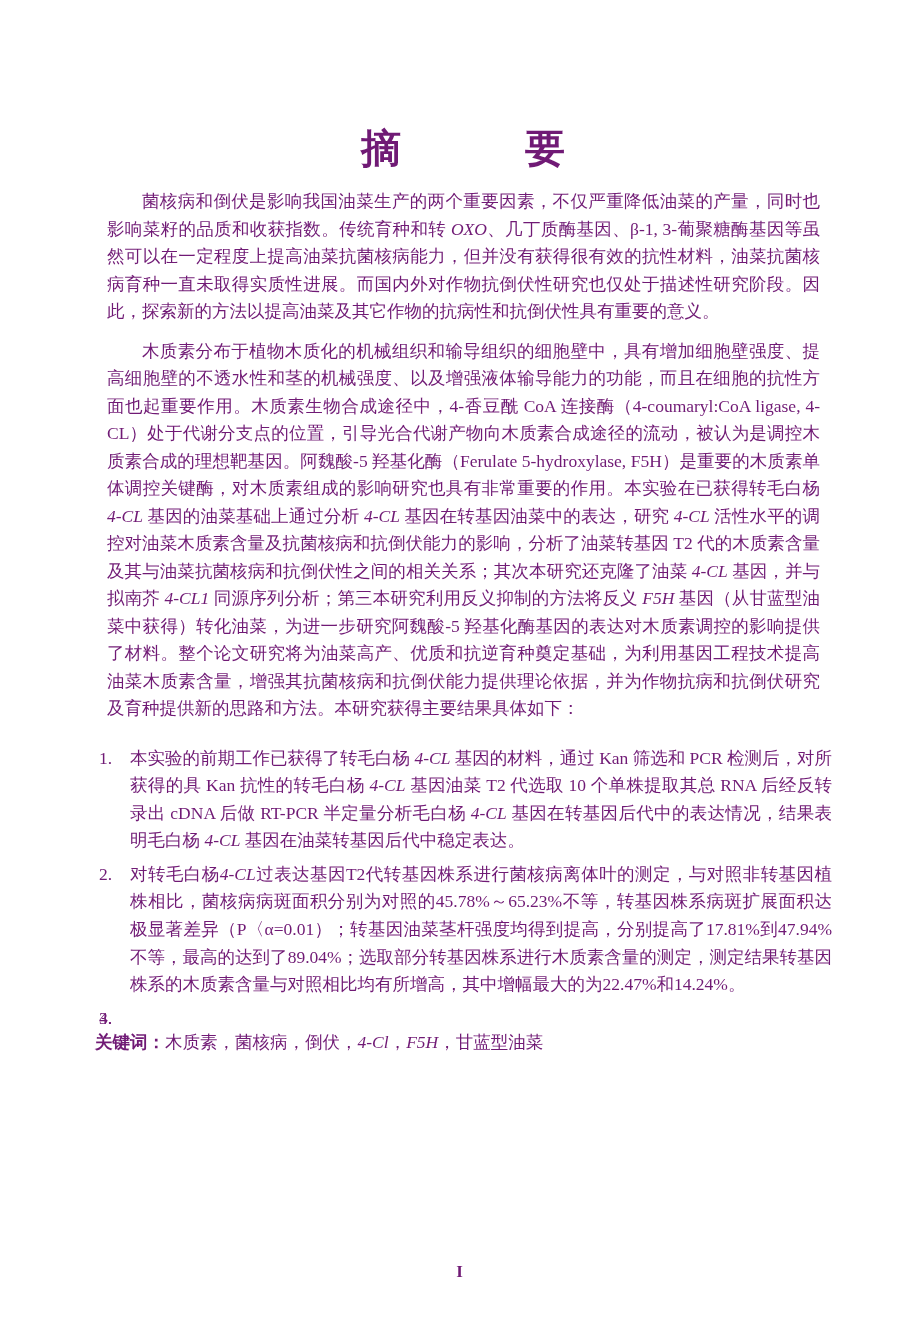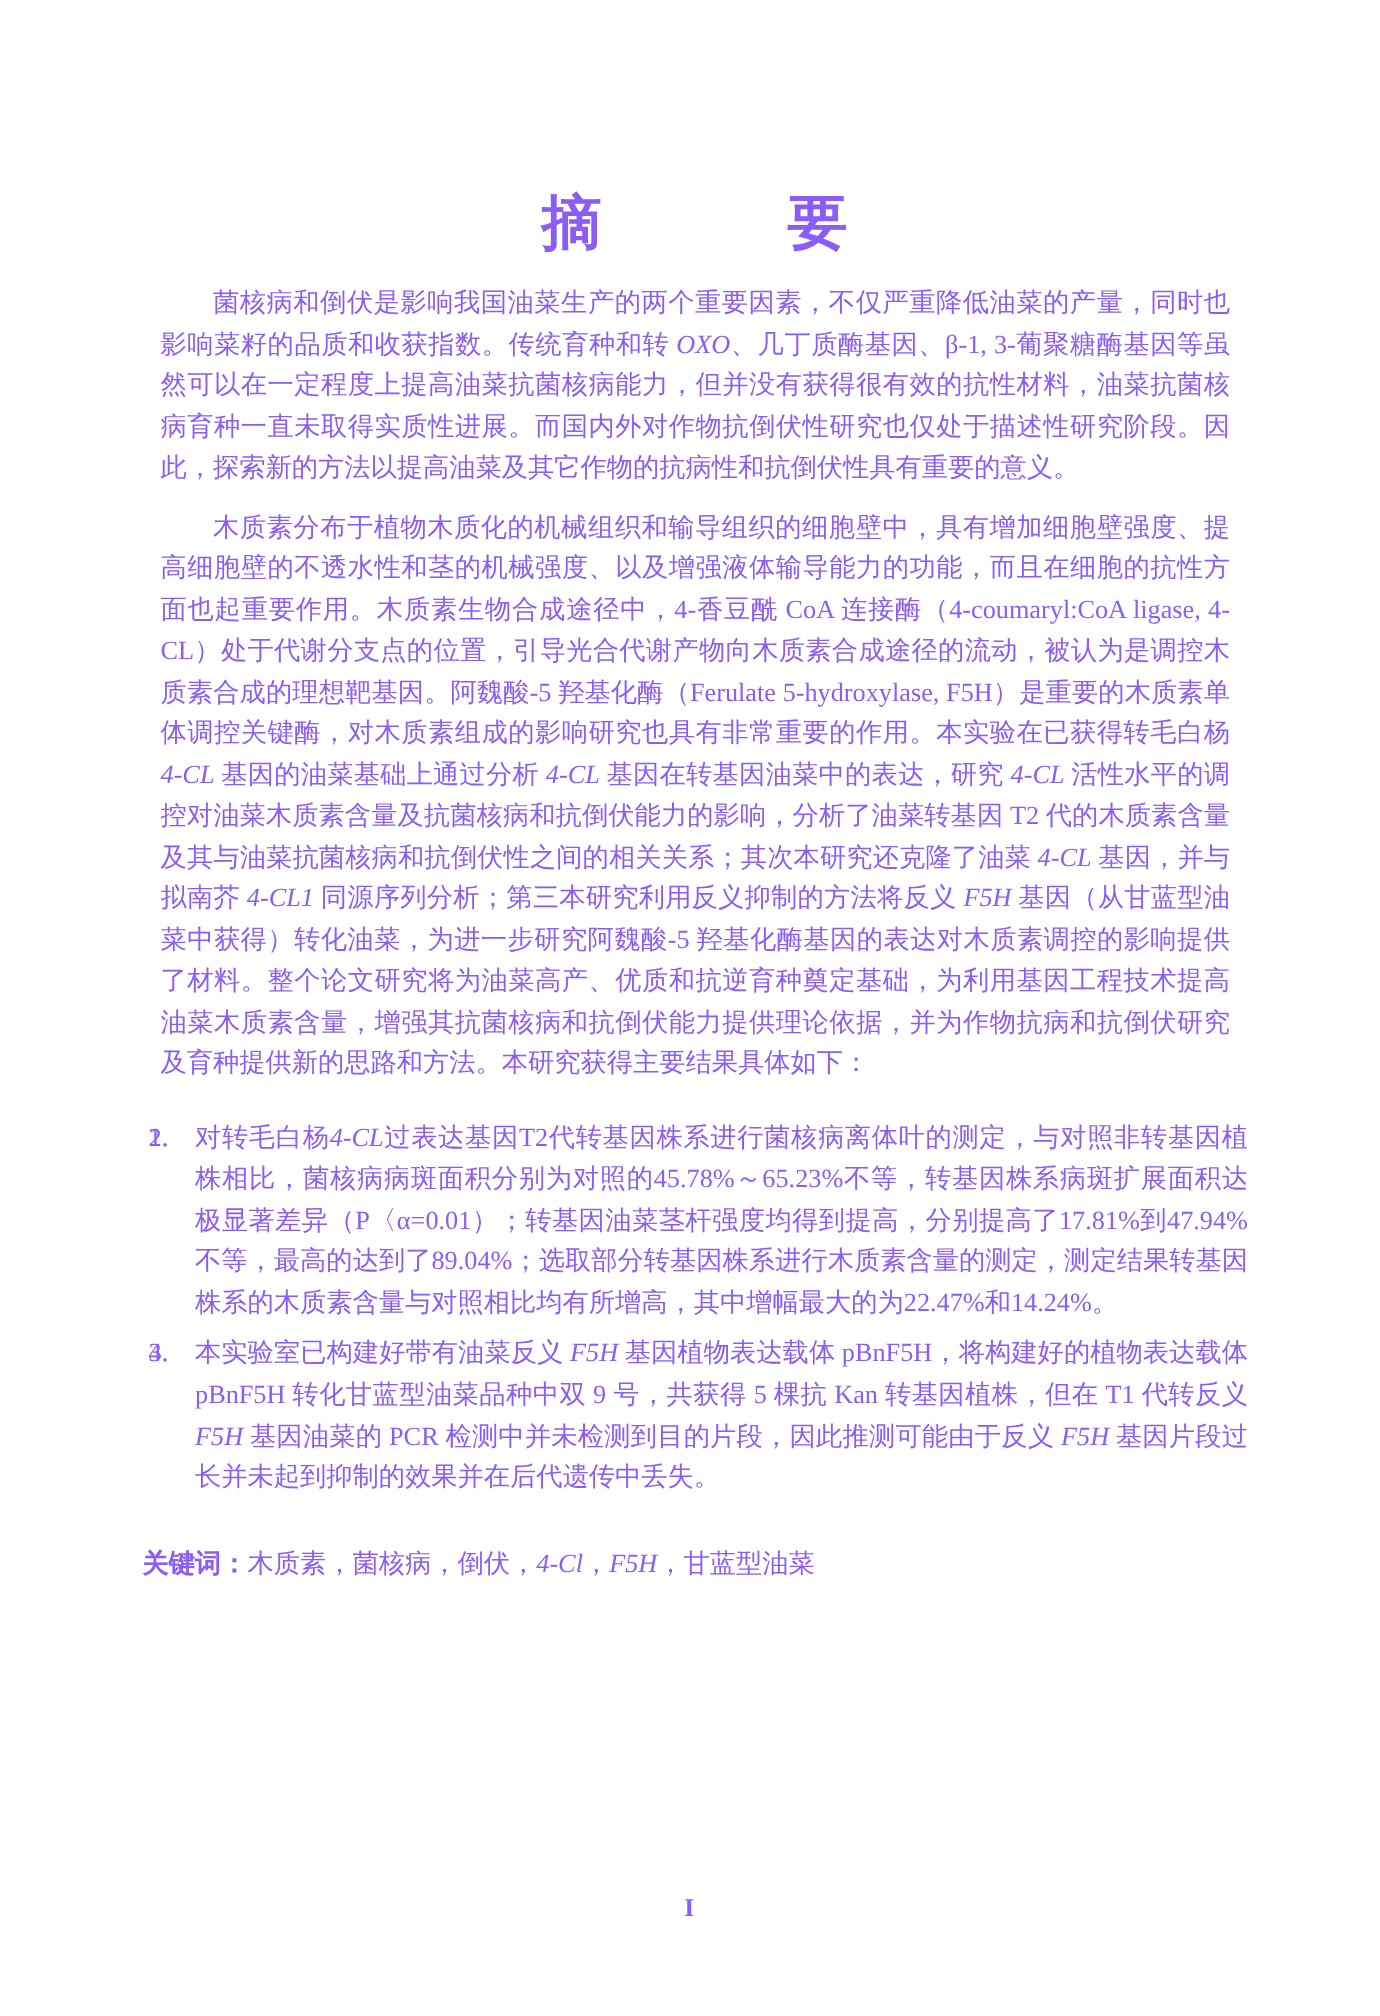--- a/index.html
+++ b/index.html
@@ -9,21 +9,21 @@
   }
   .page {
     position: relative;
     width: 920px;
     height: 1344px;
     margin: 0 auto;
     background: #ffffff;
     box-sizing: border-box;
     padding: 128px 88px 0 95px;
     font-family: "Liberation Serif", "DejaVu Serif", serif;
-    color: #8b5cf6;
+    color: #701a75;
     overflow: hidden;
   }
   .title {
     margin: 0 0 18px 0;
     font-size: 40px;
     line-height: 1.05;
     font-weight: 700;
     text-align: center;
     white-space: pre;
     letter-spacing: 1px;
@@ -82,31 +82,31 @@
 
   <h1 class="title">摘　　　要</h1>
 
   <p class="para">菌核病和倒伏是影响我国油菜生产的两个重要因素，不仅严重降低油菜的产量，同时也影响菜籽的品质和收获指数。传统育种和转 <i>OXO</i>、几丁质酶基因、β-1, 3-葡聚糖酶基因等虽然可以在一定程度上提高油菜抗菌核病能力，但并没有获得很有效的抗性材料，油菜抗菌核病育种一直未取得实质性进展。而国内外对作物抗倒伏性研究也仅处于描述性研究阶段。因此，探索新的方法以提高油菜及其它作物的抗病性和抗倒伏性具有重要的意义。</p>
 
   <p class="para">木质素分布于植物木质化的机械组织和输导组织的细胞壁中，具有增加细胞壁强度、提高细胞壁的不透水性和茎的机械强度、以及增强液体输导能力的功能，而且在细胞的抗性方面也起重要作用。木质素生物合成途径中，4-香豆酰 CoA 连接酶（4-coumaryl:CoA ligase, 4-CL）处于代谢分支点的位置，引导光合代谢产物向木质素合成途径的流动，被认为是调控木质素合成的理想靶基因。阿魏酸-5 羟基化酶（Ferulate 5-hydroxylase, F5H）是重要的木质素单体调控关键酶，对木质素组成的影响研究也具有非常重要的作用。本实验在已获得转毛白杨 <i>4-CL</i> 基因的油菜基础上通过分析 <i>4-CL</i> 基因在转基因油菜中的表达，研究 <i>4-CL</i> 活性水平的调控对油菜木质素含量及抗菌核病和抗倒伏能力的影响，分析了油菜转基因 T2 代的木质素含量及其与油菜抗菌核病和抗倒伏性之间的相关关系；其次本研究还克隆了油菜 <i>4-CL</i> 基因，并与拟南芥 <i>4-CL1</i> 同源序列分析；第三本研究利用反义抑制的方法将反义 <i>F5H</i> 基因（从甘蓝型油菜中获得）转化油菜，为进一步研究阿魏酸-5 羟基化酶基因的表达对木质素调控的影响提供了材料。整个论文研究将为油菜高产、优质和抗逆育种奠定基础，为利用基因工程技术提高油菜木质素含量，增强其抗菌核病和抗倒伏能力提供理论依据，并为作物抗病和抗倒伏研究及育种提供新的思路和方法。本研究获得主要结果具体如下：</p>
 
   <ol class="results">
     <li class="result">
       <span class="num">1.</span>
+      <span class="txt">本实验的前期工作已获得了转毛白杨 <i>4-CL</i> 基因的材料，通过 Kan 筛选和 PCR 检测后，对所获得的具 Kan 抗性的转毛白杨 <i>4-CL</i> 基因油菜 T2 代选取 10 个单株提取其总 RNA 后经反转录出 cDNA 后做 RT-PCR 半定量分析毛白杨 <i>4-CL</i> 基因在转基因后代中的表达情况，结果表明毛白杨 <i>4-CL</i> 基因在油菜转基因后代中稳定表达。</span>
     </li>
     <li class="result">
       <span class="num">2.</span>
       <span class="txt">对转毛白杨<i>4-CL</i>过表达基因T2代转基因株系进行菌核病离体叶的测定，与对照非转基因植株相比，菌核病病斑面积分别为对照的45.78%～65.23%不等，转基因株系病斑扩展面积达极显著差异（P〈α=0.01）；转基因油菜茎杆强度均得到提高，分别提高了17.81%到47.94%不等，最高的达到了89.04%；选取部分转基因株系进行木质素含量的测定，测定结果转基因株系的木质素含量与对照相比均有所增高，其中增幅最大的为22.47%和14.24%。</span>
     </li>
     <li class="result">
       <span class="num">3.</span>
     </li>
     <li class="result">
       <span class="num">4.</span>
-      <span class="txt">本实验室已构建好带有油菜反义 <i>F5H</i> 基因植物表达载体 pBnF5H，将构建好的植物表达载体 pBnF5H 转化甘蓝型油菜品种中双 9 号，共获得 5 棵抗 Kan 转基因植株，但在 T1 代转反义 <i>F5H</i> 基因油菜的 PCR 检测中并未检测到目的片段，因此推测可能由于反义 <i>F5H</i> 基因片段过长并未起到抑制的效果并在后代遗传中丢失。</span>
     </li>
   </ol>
 
   <p class="keywords">
     <span class="kw-label">关键词：</span><span>木质素，菌核病，倒伏，<i>4-Cl</i>，<i>F5H</i>，甘蓝型油菜</span>
   </p>
 
   <div class="page-number">I</div>
 
 </div>

